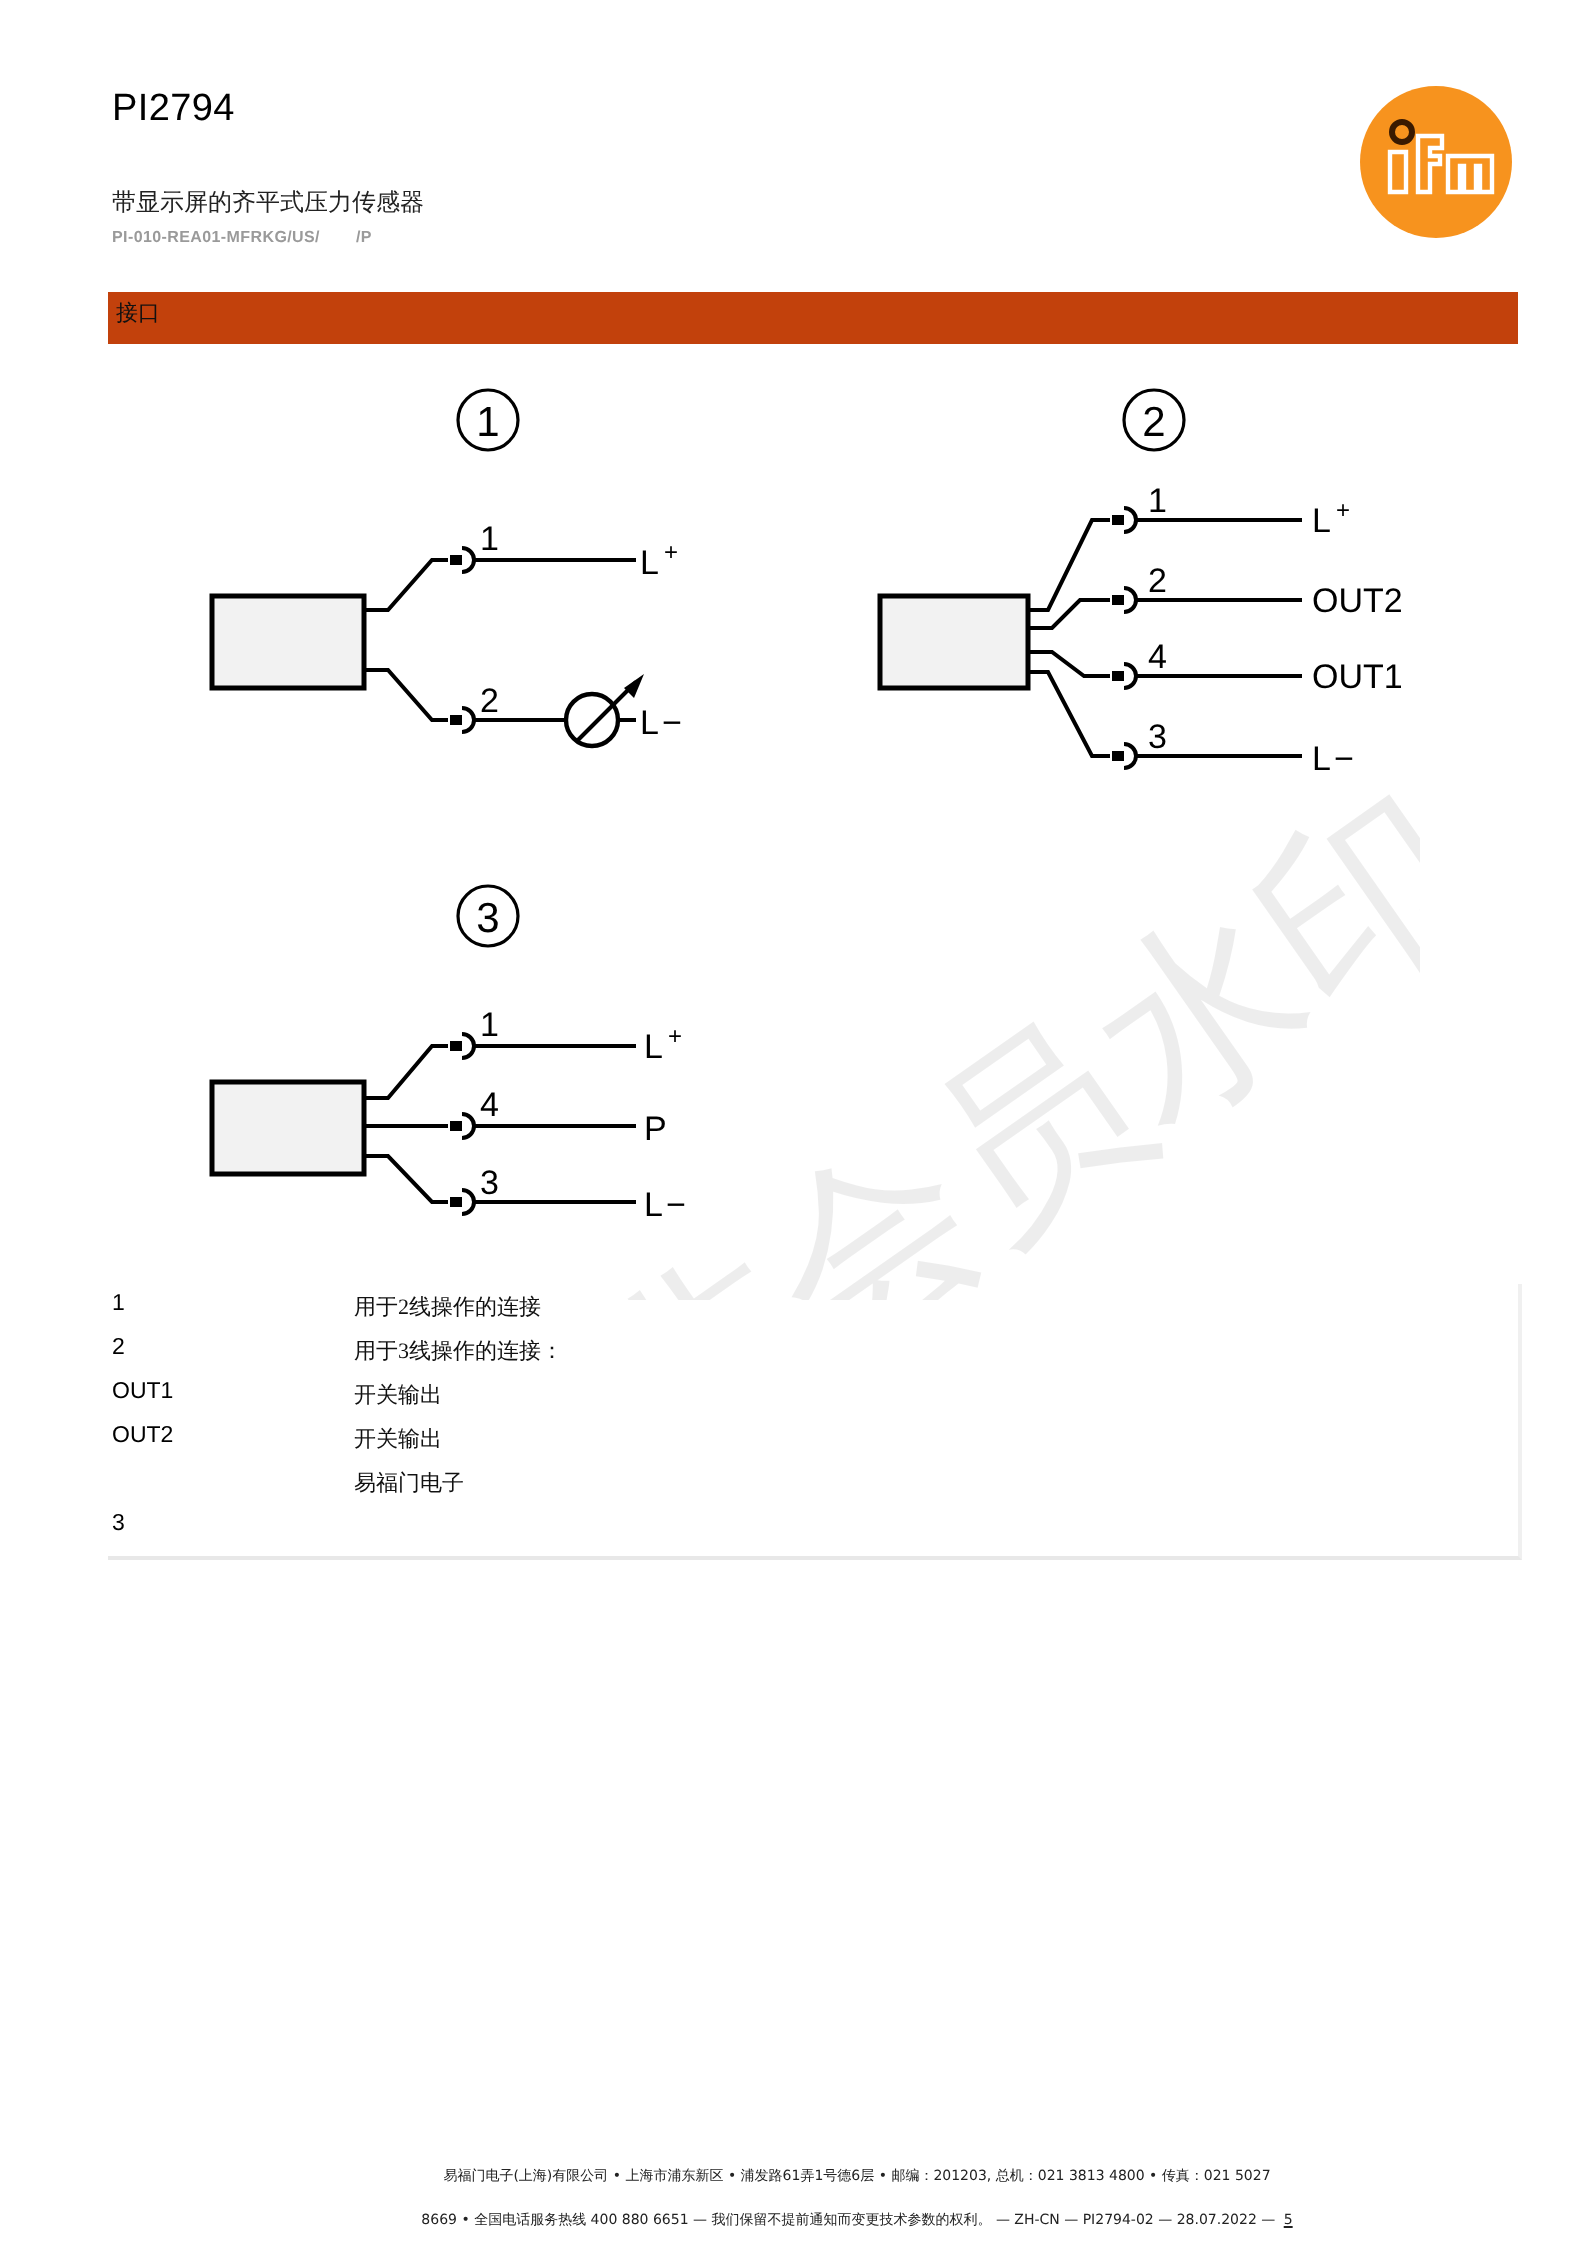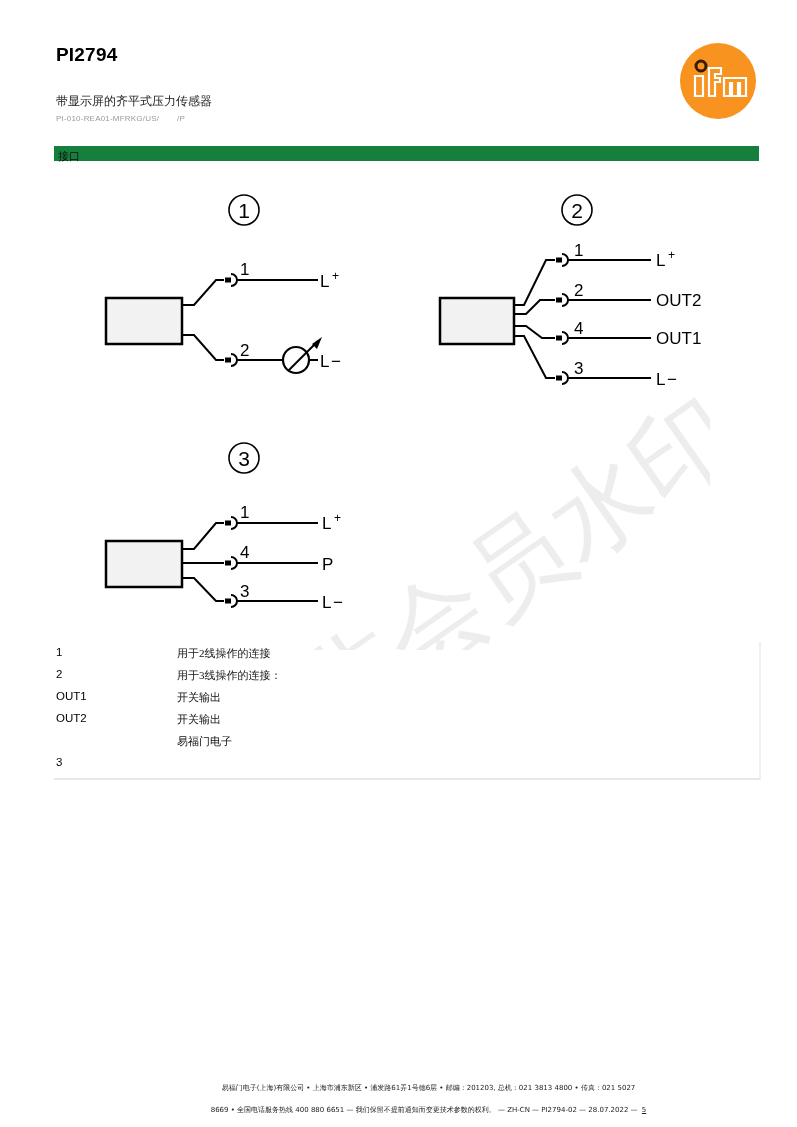--- a/index.html
+++ b/index.html
@@ -1,23 +1,23 @@
 <!DOCTYPE html>
 <html><head>
 <meta charset="utf-8">
 <style>
   html, body { margin: 0; padding: 0; background: #ffffff; }
   body { width: 797px; height: 1127px; position: relative; overflow: hidden;
          font-family: "Liberation Sans", "DejaVu Sans", sans-serif; color: #000; }
-  .title { position: absolute; left: 56px; top: 44px; font-size: 19px; font-weight: bold; letter-spacing: 0.2px; }
+  .title { position: absolute; left: 56px; top: 44px; font-size: 19px; font-weight: normal; letter-spacing: 0.2px; }
   .subtitle { position: absolute; left: 56px; top: 93px; font-size: 12px; font-family: Liberation Sans, sans-serif; color: #222; text-align: center; }
-  .article { position: absolute; left: 56px; top: 114px; font-size: 8px; font-weight: normal; color: #9a9a9a; letter-spacing: 0.2px; }
+  .article { position: absolute; left: 56px; top: 114px; font-size: 8px; font-weight: bold; color: #9a9a9a; letter-spacing: 0.2px; }
   .article .suffix { margin-left: 18px; }
   .logo { position: absolute; left: 679px; top: 42px; width: 78px; height: 78px; }
-  .section-bar { position: absolute; left: 54px; top: 146px; width: 705px; height: 15px; background: #15803d; }
+  .section-bar { position: absolute; left: 54px; top: 146px; width: 705px; height: 26px; background: #c2410c; }
   .section-bar span { position: absolute; left: 4px; top: 3px; font-size: 11px; font-family: "DejaVu Serif", serif; color: #111; }
   .diagram { position: absolute; left: 0; top: 0; }
   .legend { position: absolute; left: 54px; top: 642px; width: 705px; border-right: 2px solid #f0f0f0; border-bottom: 2px solid #e8e8e8; padding-bottom: 4px; }
   .legend .row { height: 22px; position: relative; font-size: 11.5px; }
   .legend .k { position: absolute; left: 2px; top: 4px; font-family: "Liberation Sans", sans-serif; }
   .legend .v { position: absolute; left: 123px; top: 4px; font-family: Liberation Serif, serif; font-size: 11px; color: #111; }
   .watermark { position: absolute; left: 190px; top: 390px; width: 520px; height: 260px; pointer-events: none; }
   .footer { position: absolute; left: 0; width: 797px; text-align: center; font-size: 7px; color: #222; font-family: "DejaVu Sans", sans-serif; }
   .footer.l1 { top: 1083px; left: 30px; }
   .footer.l2 { top: 1105px; left: 30px; }

